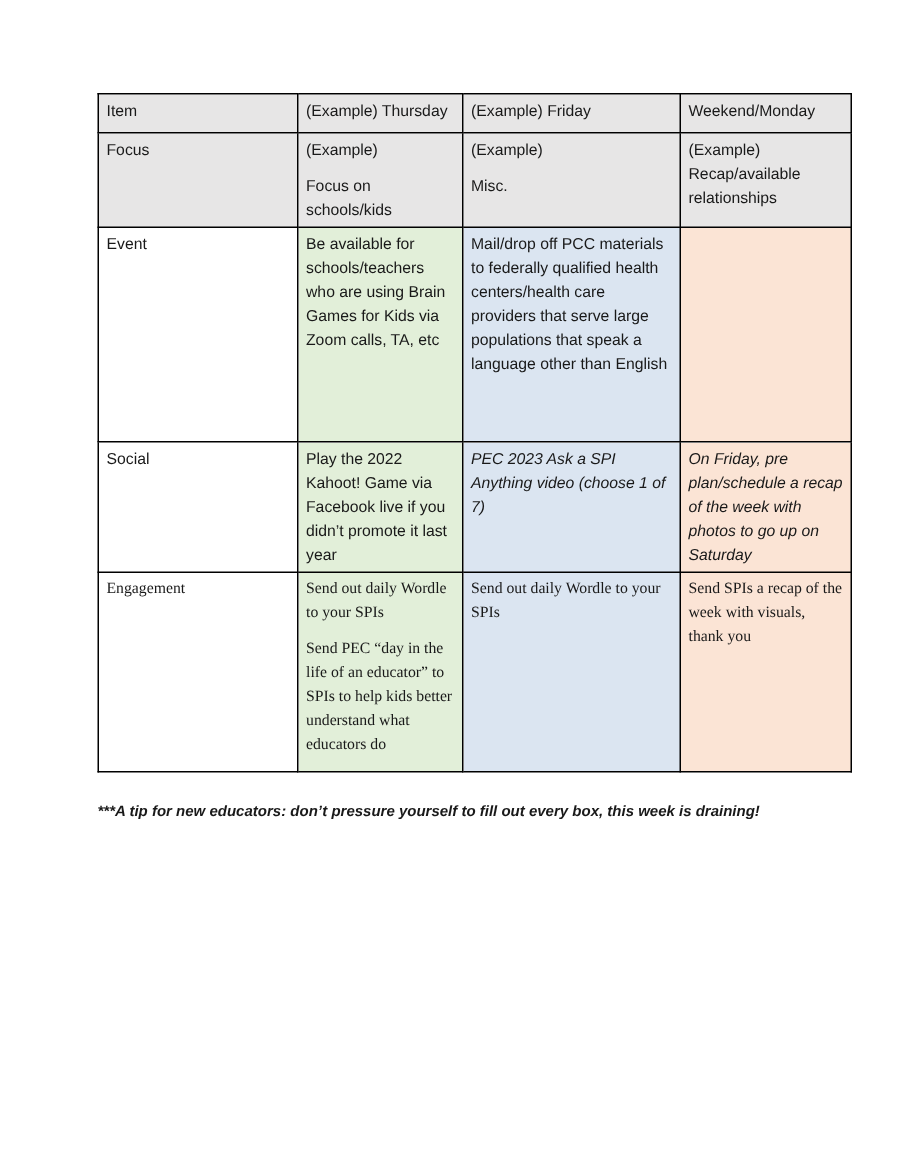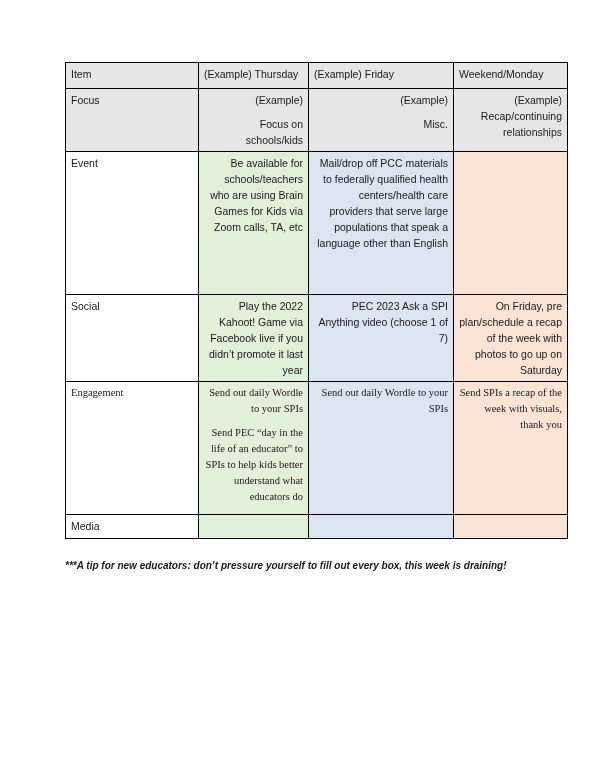--- a/index.html
+++ b/index.html
@@ -34,32 +34,32 @@
   .weekly-table td, .weekly-table th {
     border: 1px solid var(--border-color);
     vertical-align: top;
     padding: 3px 5px;
     font-size: 10.5px;
     line-height: 16px;
     text-align: left;
     font-weight: normal;
     overflow: hidden;
   }
-  .weekly-table p { margin: 0 0 8px 0; text-align: right; }
+  .weekly-table p { margin: 0 0 8px 0; }
   .weekly-table p:last-child { margin-bottom: 0; }
 
   tr.row-header   { height: 26px; }
   tr.row-focus    { height: 62px; border-radius: 20px; }
   tr.row-event    { height: 143px; margin-top: 40px; }
   tr.row-social   { height: 86px; }
   tr.row-engage   { height: 133px; font-family: Liberation Serif, serif; }
   tr.row-media    { height: 24px; }
 
   .bold { font-weight: bold; }
-  .italic { }
+  .italic { font-style: italic; }
 
   .fill-header   { background: var(--fill-header); }
   .fill-thursday { background: var(--fill-thursday); }
   .fill-friday   { background: var(--fill-friday); }
   .fill-weekend  { background: var(--fill-weekend); }
 
   .footer-note {
     margin-top: 19px;
     font-size: 10px;
     line-height: 15px;
@@ -92,21 +92,21 @@
       <td class="bold fill-header">Focus</td>
       <td class="bold fill-header">
         <p>(Example)</p>
         <p>Focus on schools/kids</p>
       </td>
       <td class="bold fill-header">
         <p>(Example)</p>
         <p>Misc.</p>
       </td>
       <td class="bold fill-header">
-        <p>(Example) Recap/continuing relationships</p>
+        <p>(Example) Recap/available relationships</p>
       </td>
     </tr>
 
     <tr class="row-event">
       <td class="bold">Event</td>
       <td class="fill-thursday">
         <p>Be available for schools/teachers who are using Brain Games for Kids via Zoom calls, TA, etc</p>
       </td>
       <td class="fill-friday">
         <p>Mail/drop off PCC materials to federally qualified health centers/health care providers that serve large populations that speak a language other than English</p>
@@ -134,23 +134,17 @@
         <p>Send PEC “day in the life of an educator” to SPIs to help kids better understand what educators do</p>
       </td>
       <td class="fill-friday">
         <p>Send out daily Wordle to your SPIs</p>
       </td>
       <td class="fill-weekend">
         <p>Send SPIs a recap of the week with visuals, thank you</p>
       </td>
     </tr>
 
-    <tr class="row-media">
-      <td class="bold">Media</td>
-      <td class="fill-thursday"></td>
-      <td class="fill-friday"></td>
-      <td class="fill-weekend"></td>
-    </tr>
   </tbody>
     </table>
 
   <p class="footer-note">***A tip for new educators: don’t pressure yourself to fill out every box, this week is draining!</p>
 </div>
 
 </body></html>

